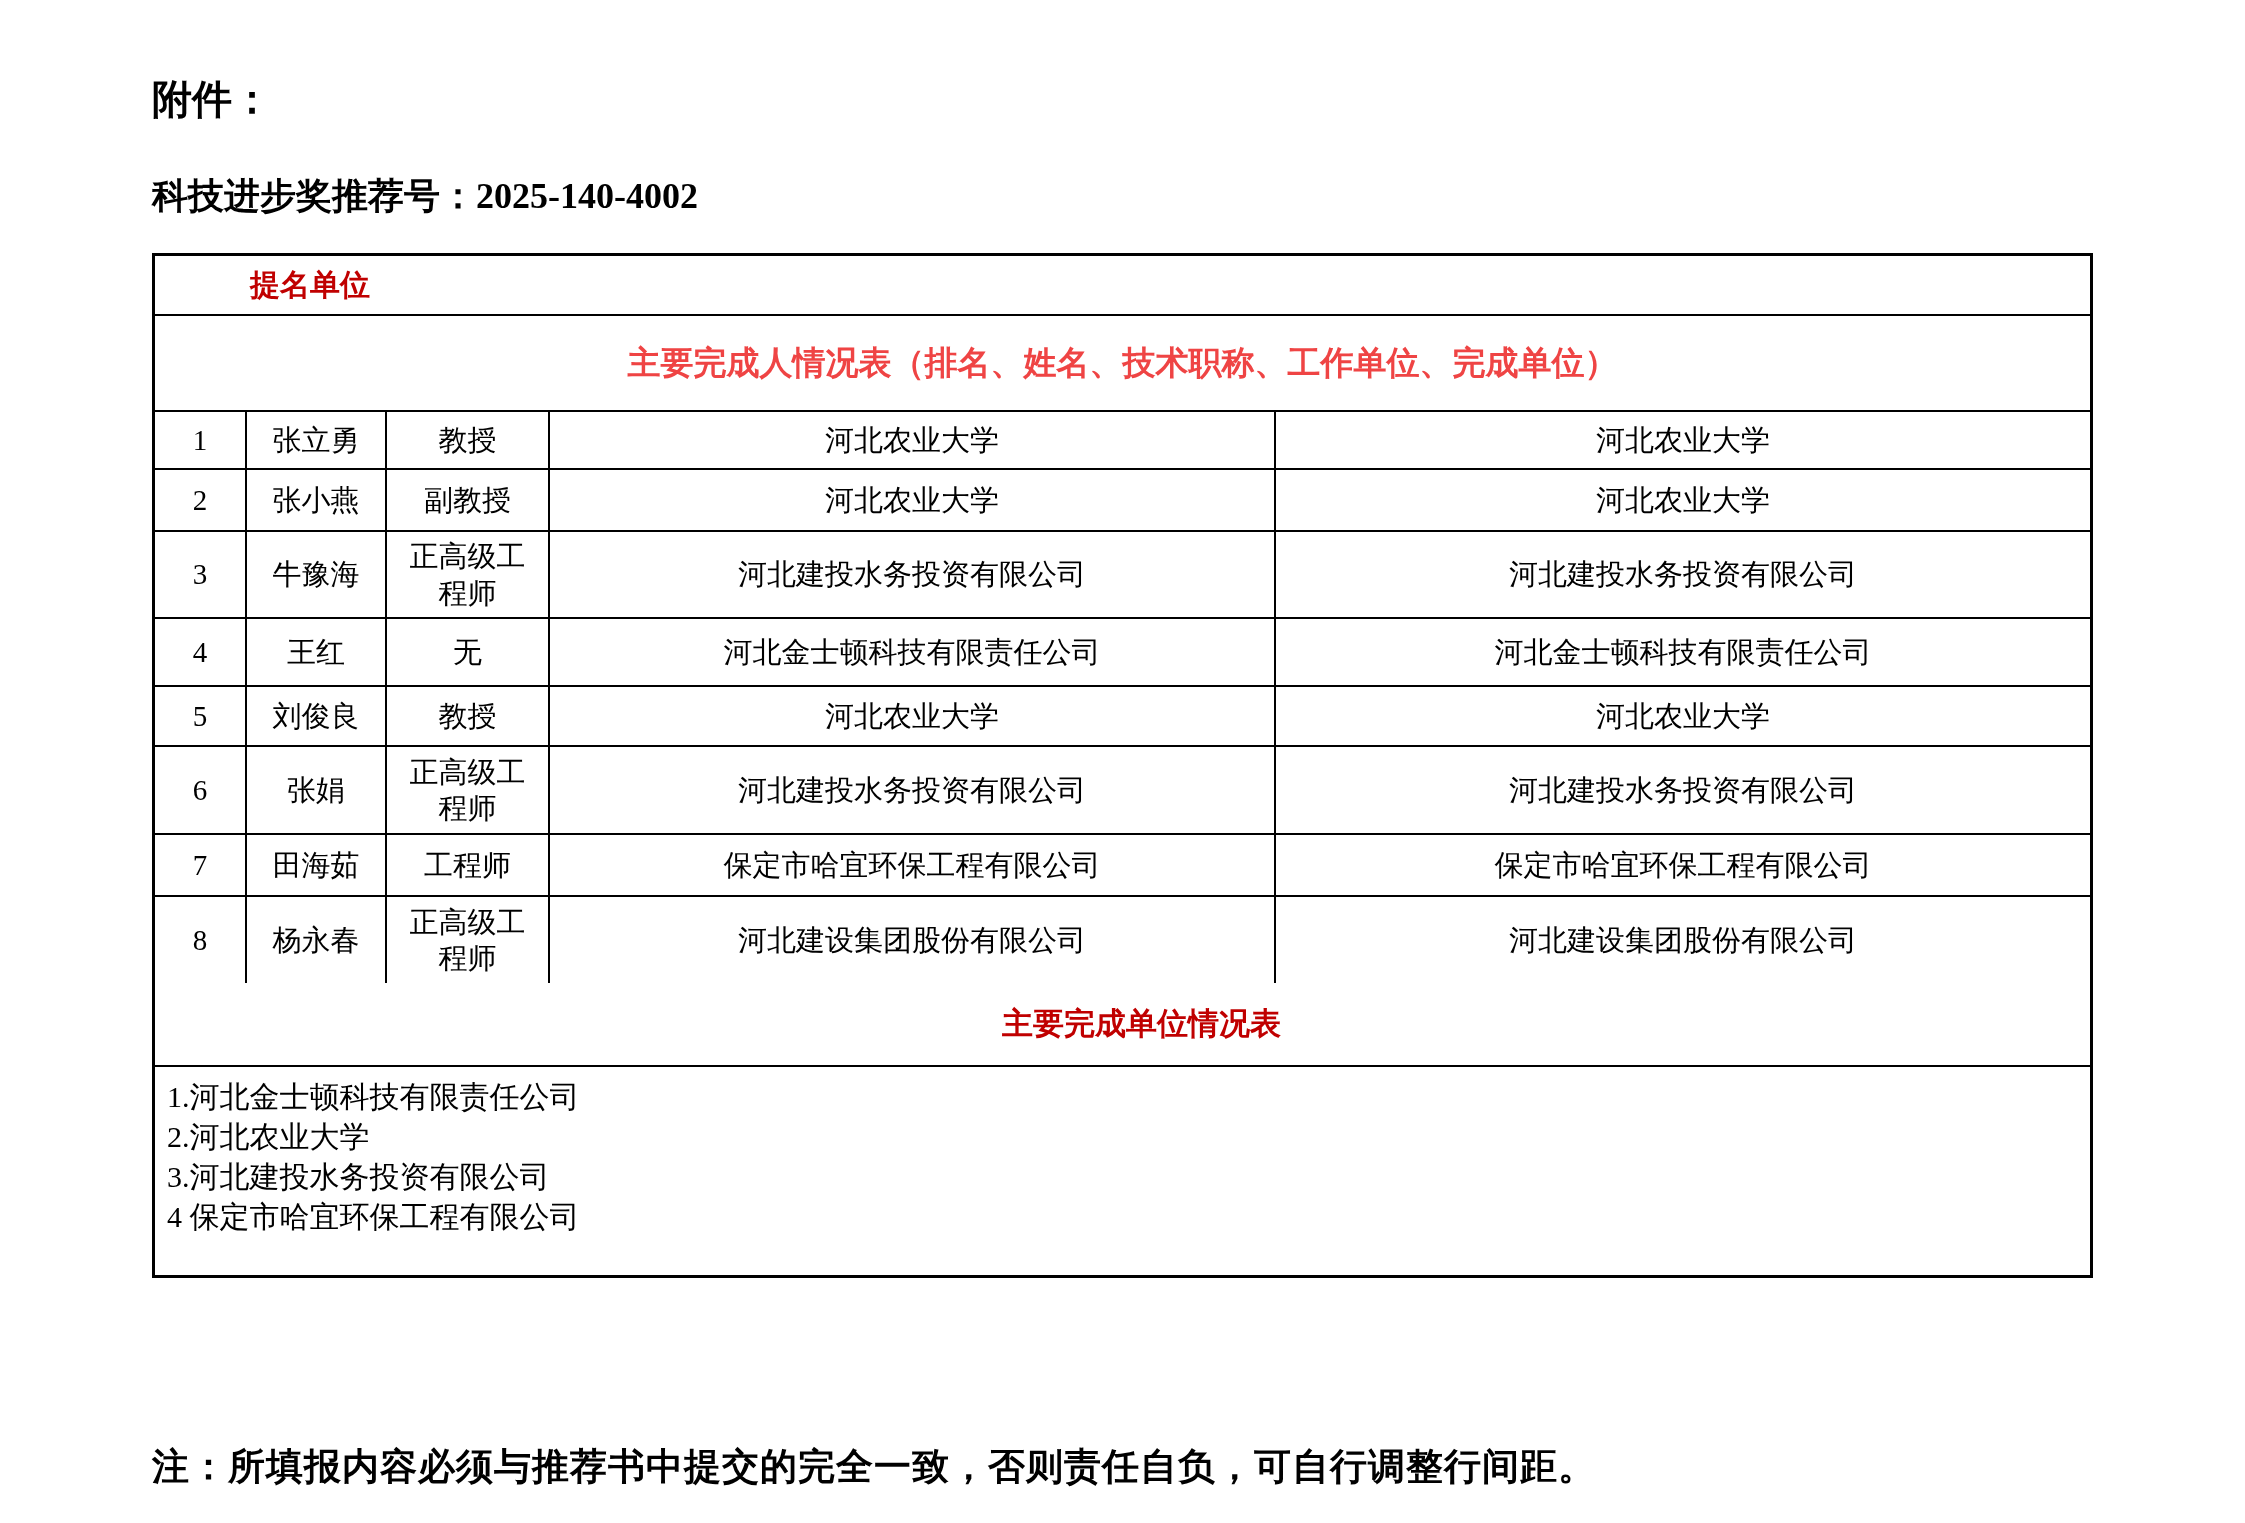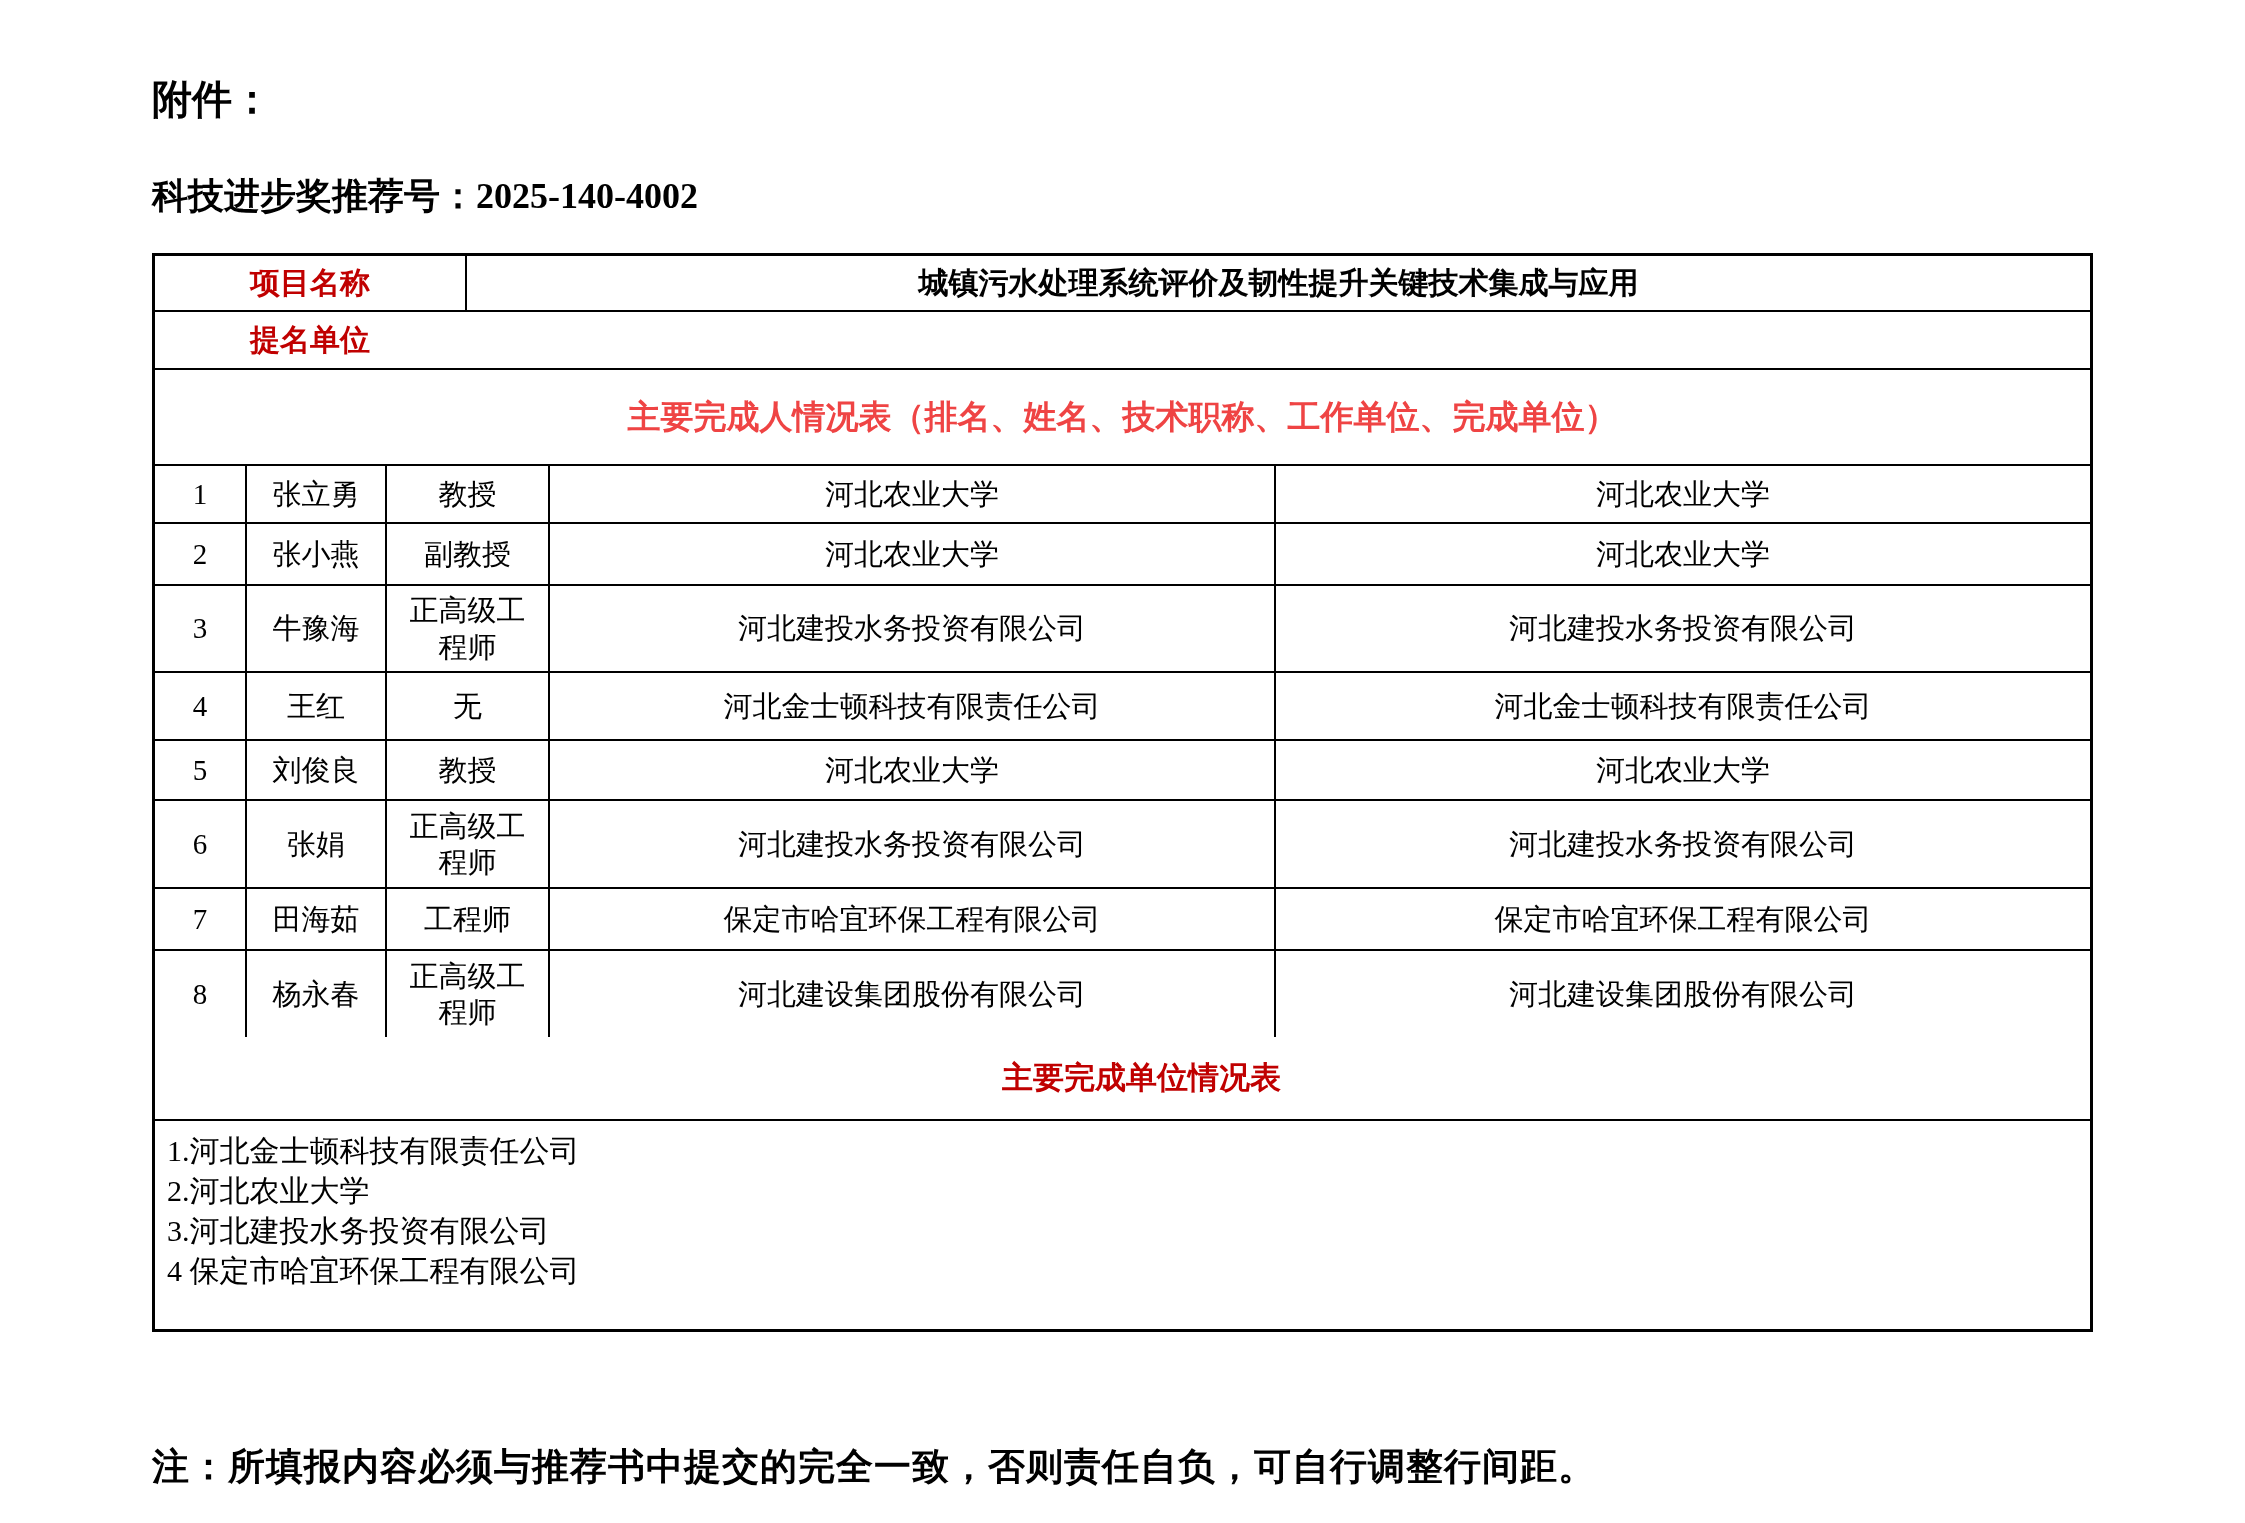--- a/index.html
+++ b/index.html
@@ -82,24 +82,20 @@
   }
 </style>
 </head>
 <body>
 
 <div class="attachment">附件：</div>
 <div class="recno">科技进步奖推荐号：2025-140-4002</div>
 
 <div class="doc-table">
 
-  <div class="row kv-row row-project">
-    <div class="cell kv-label">项目名称</div>
-    <div class="cell kv-value">城镇污水处理系统评价及韧性提升关键技术集成与应用</div>
-  </div>
 
   <div class="row kv-row row-nominator">
     <div class="cell kv-label">提名单位</div>
   </div>
 
   <div class="row band1">主要完成人情况表（排名、姓名、技术职称、工作单位、完成单位）</div>
 
 
   <div id="data-rows" style="display: contents;"><div class="row data-row h1" style="border-top: 2px solid rgb(0, 0, 0);">
         <div class="cell c-rank">1</div>

